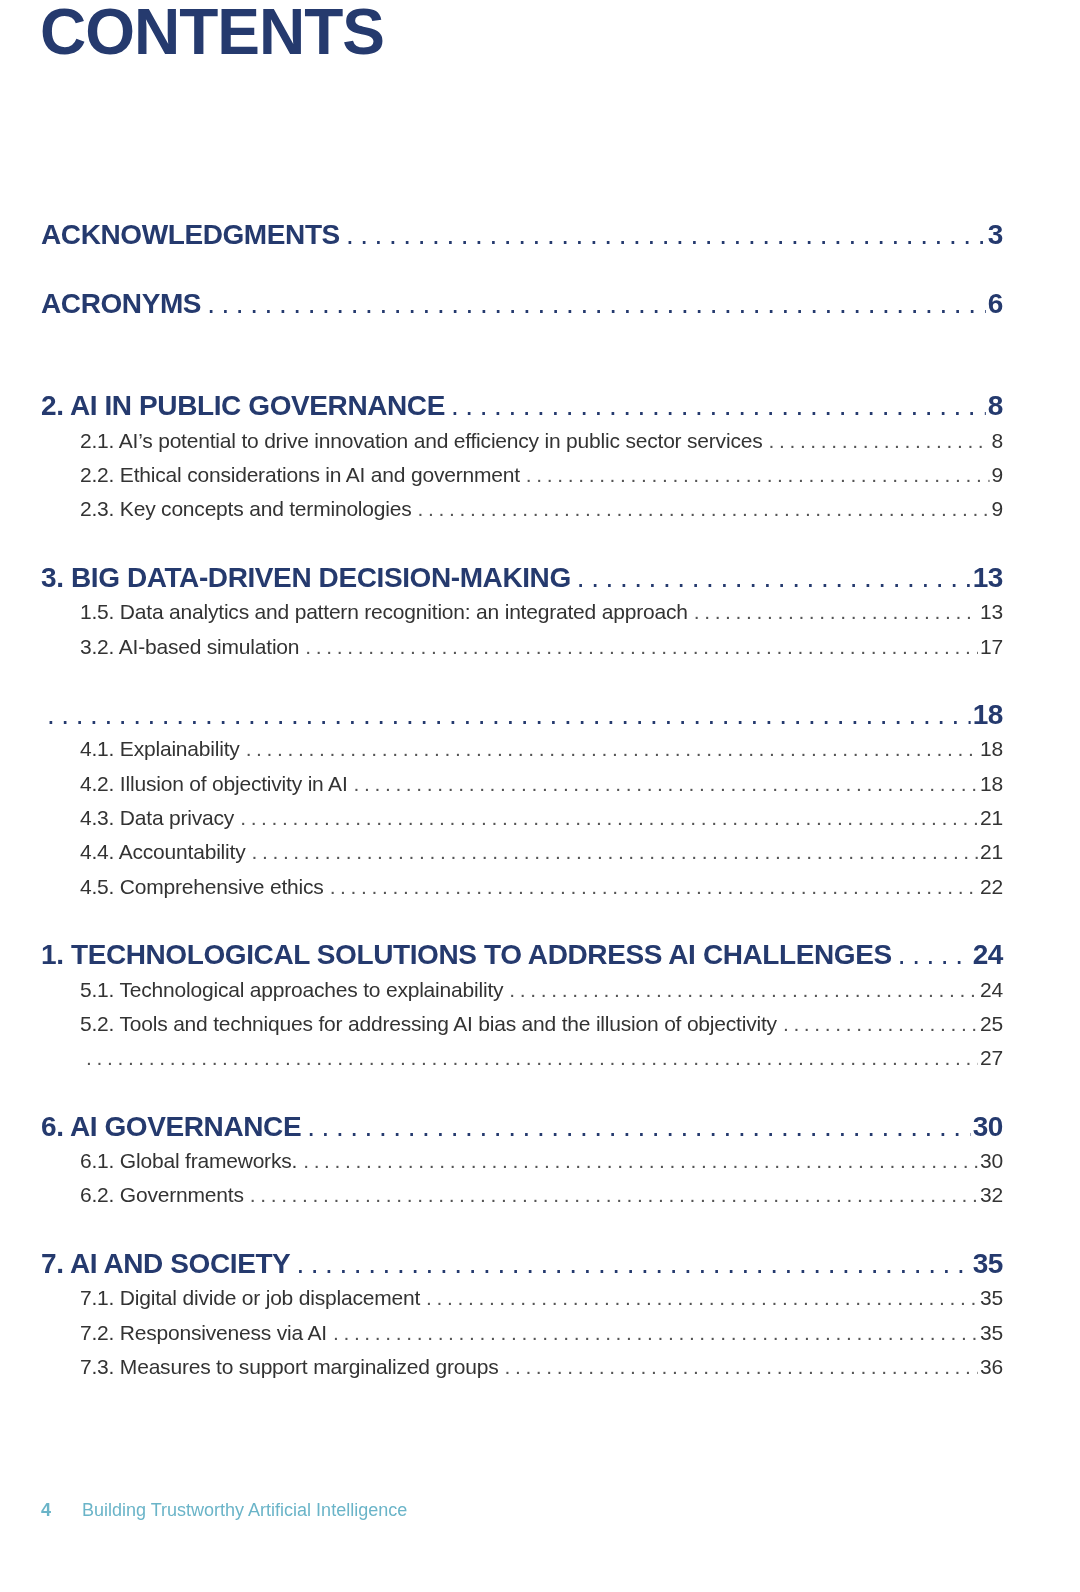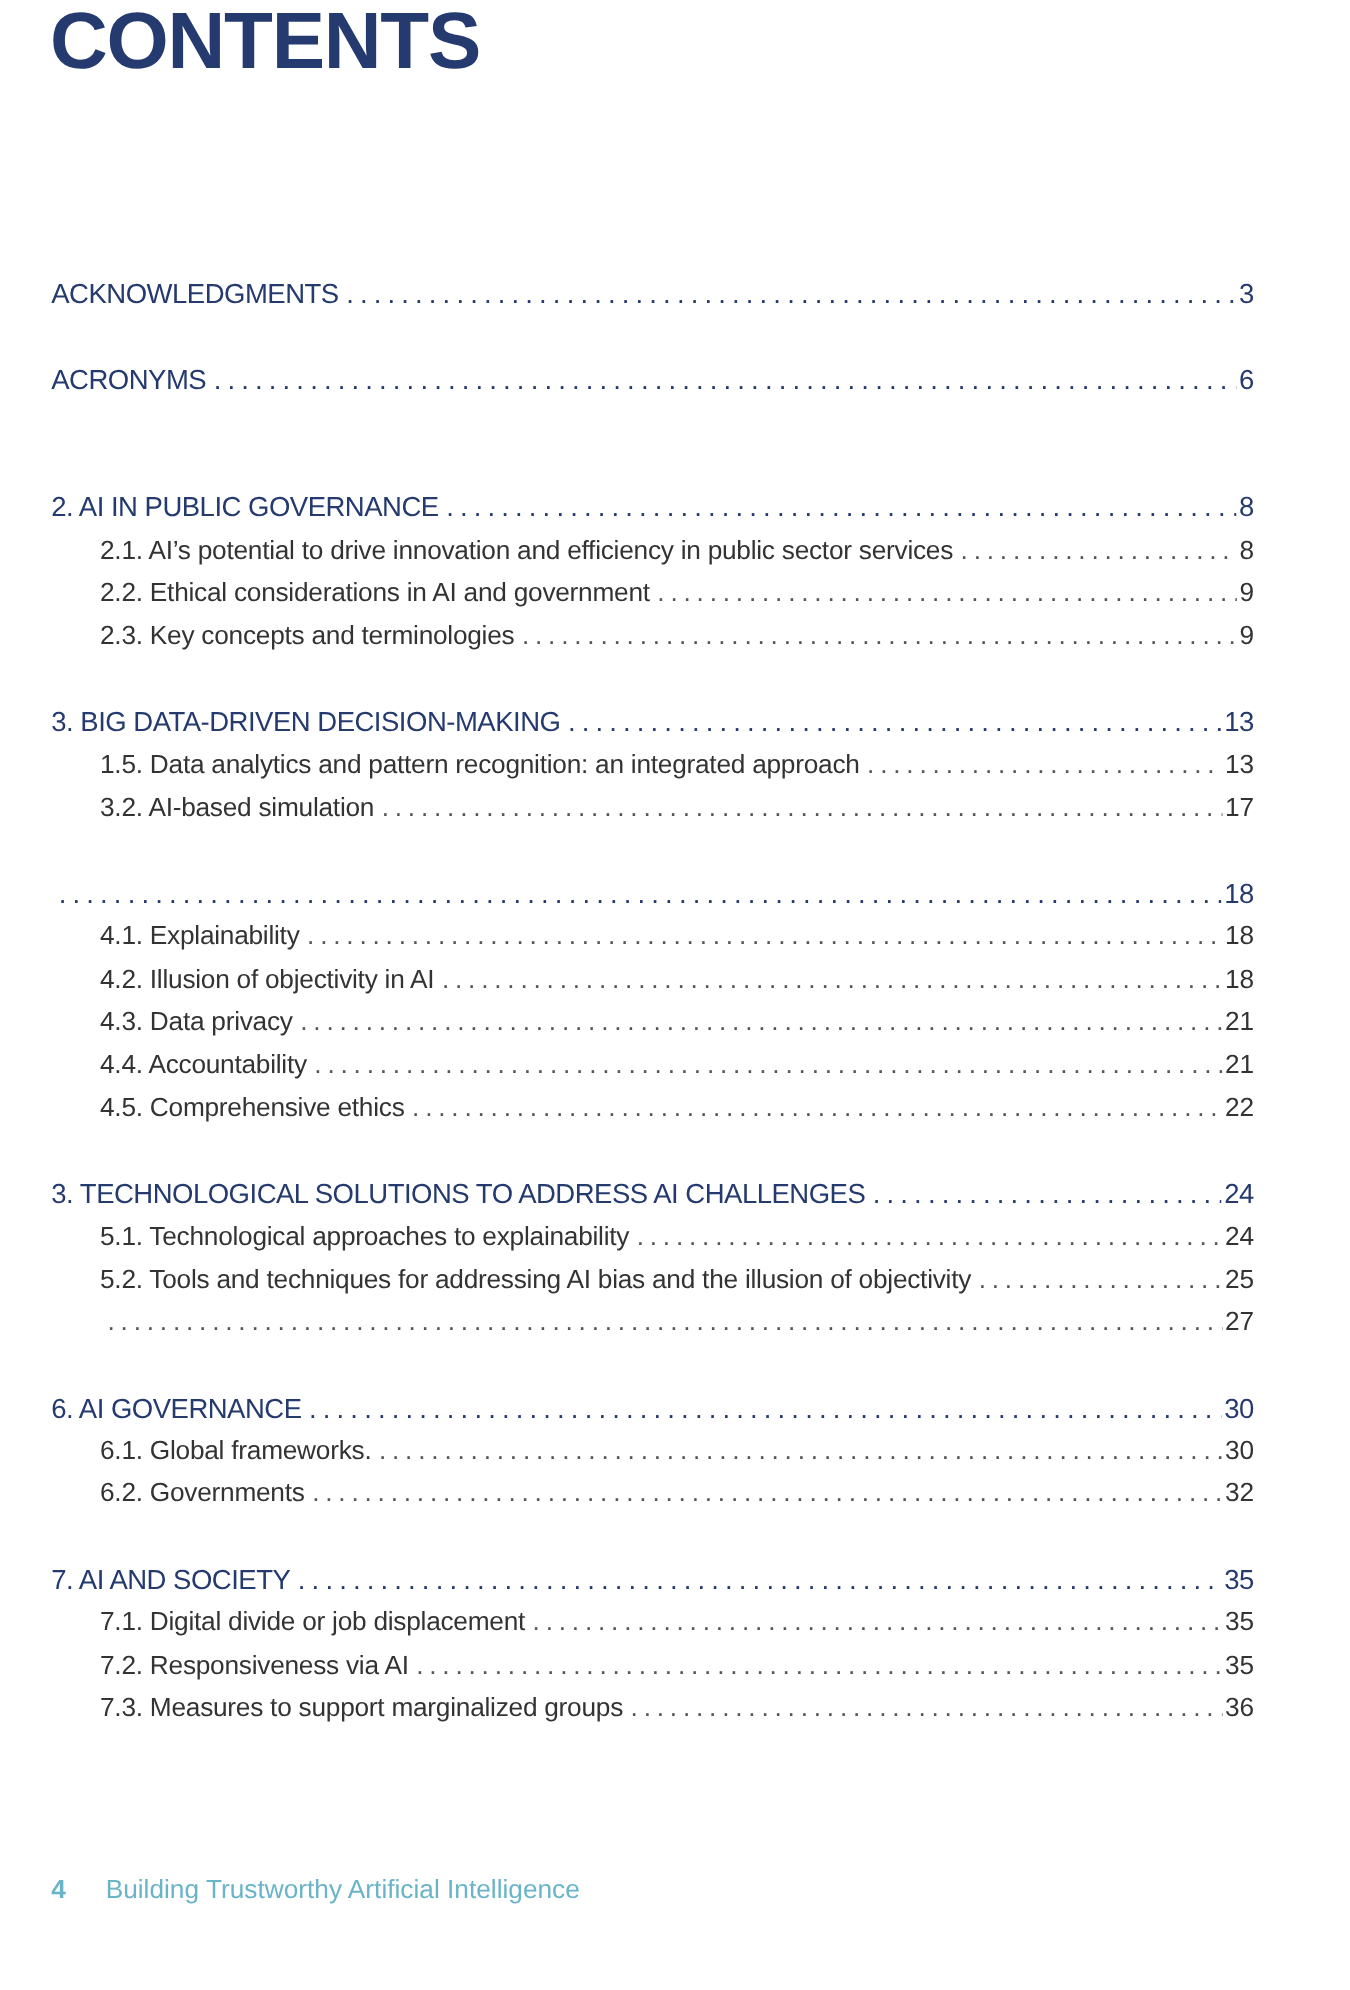--- a/index.html
+++ b/index.html
@@ -3,32 +3,32 @@
 <meta charset="utf-8">
 <style>
   html, body { margin:0; padding:0; background:#ffffff; }
   body { width:1080px; height:1592px; position:relative; overflow:hidden;
          font-family:"Liberation Sans", sans-serif; }
   .title { position:absolute; left:40px; top:-4px; margin:0;
            font-family:"Liberation Sans", sans-serif; font-weight:bold;
            font-size:64px; letter-spacing:-1px; color:#253a6e; line-height:72px; }
   .toc { position:absolute; left:41px; top:218px; width:962px; }
   .entry { display:flex; align-items:baseline; height:34.3px; line-height:34.3px; white-space:nowrap; }
-  .entry.head { color:#253a6e; font-weight:normal; font-size:22px; letter-spacing:-0.4px; }
+  .entry.head { color:#253a6e; font-weight:bold; font-size:28px; letter-spacing:-0.4px; }
   .entry.sub { color:#333333; font-size:21px; padding-left:39px; letter-spacing:-0.2px; }
   .entry .label { flex:0 0 auto; }
   .entry .leader { flex:1 1 auto; overflow:hidden; margin:0 2px 0 6px; letter-spacing:6.2px;
                    font-weight:normal; clip-path:inset(0); }
   .entry .leader::after { content:". . . . . . . . . . . . . . . . . . . . . . . . . . . . . . . . . . . . . . . . . . . . . . . . . . . . . . . . . . . . . . . . . . . . . . . . . . . . . . . . . . . . . . . . . . . . . . . . . . . . . . . . . . . . . . . . . . . . . . . . . . . . . . . . . . . . . . . . . . . . . . . . . . . . . . . . . . . . . . . . . ";
                           letter-spacing:-0.6px; }
   .entry.head .leader { color:#253a6e; }
   .entry.sub .leader { color:#555555; }
   .entry .page { flex:0 0 auto; text-align:right; }
   .gap { height:34.3px; }
-  .footer { position:absolute; left:41px; top:1500px; font-size:21px; color:#6ab4c8; }
+  .footer { position:absolute; left:41px; top:1500px; font-size:18px; color:#6ab4c8; }
   .footer .num { font-weight:bold; margin-right:26px; }
 </style>
 </head>
 <body>
 
 <h1 class="title">CONTENTS</h1>
 
 <div class="toc" id="toc">
     <div class="entry head">
       <span class="label">ACKNOWLEDGMENTS</span>
@@ -104,21 +104,21 @@
       <span class="leader"></span>
       <span class="page">21</span>
     </div>
     <div class="entry sub">
       <span class="label">4.5. Comprehensive ethics</span>
       <span class="leader"></span>
       <span class="page">22</span>
     </div>
     <div class="gap"></div>
     <div class="entry head">
-      <span class="label">3. TECHNOLOGICAL SOLUTIONS TO ADDRESS AI CHALLENGES</span>
+      <span class="label">1. TECHNOLOGICAL SOLUTIONS TO ADDRESS AI CHALLENGES</span>
       <span class="leader"></span>
       <span class="page">24</span>
     </div>
     <div class="entry sub">
       <span class="label">5.1. Technological approaches to explainability</span>
       <span class="leader"></span>
       <span class="page">24</span>
     </div>
     <div class="entry sub">
       <span class="label">5.2. Tools and techniques for addressing AI bias and the illusion of objectivity</span>

